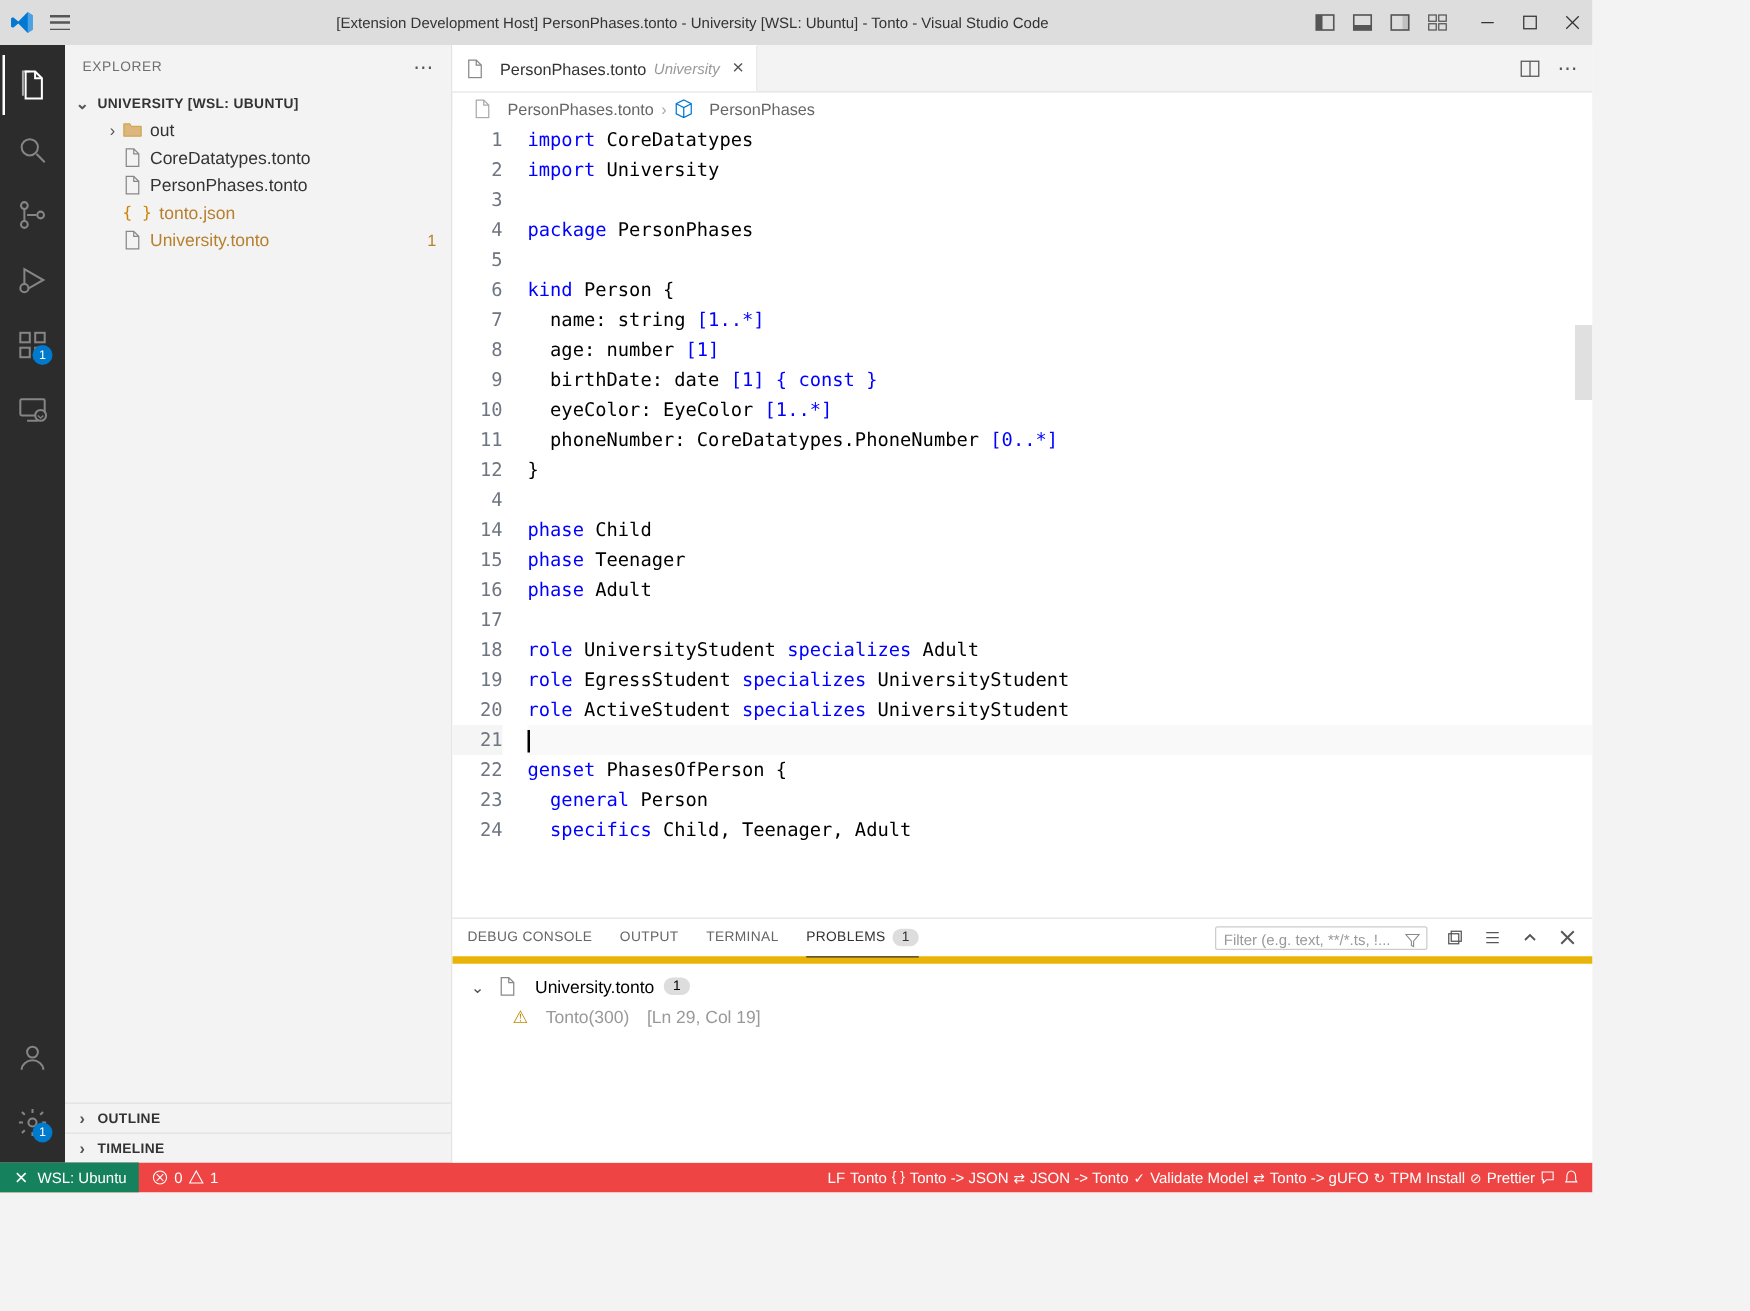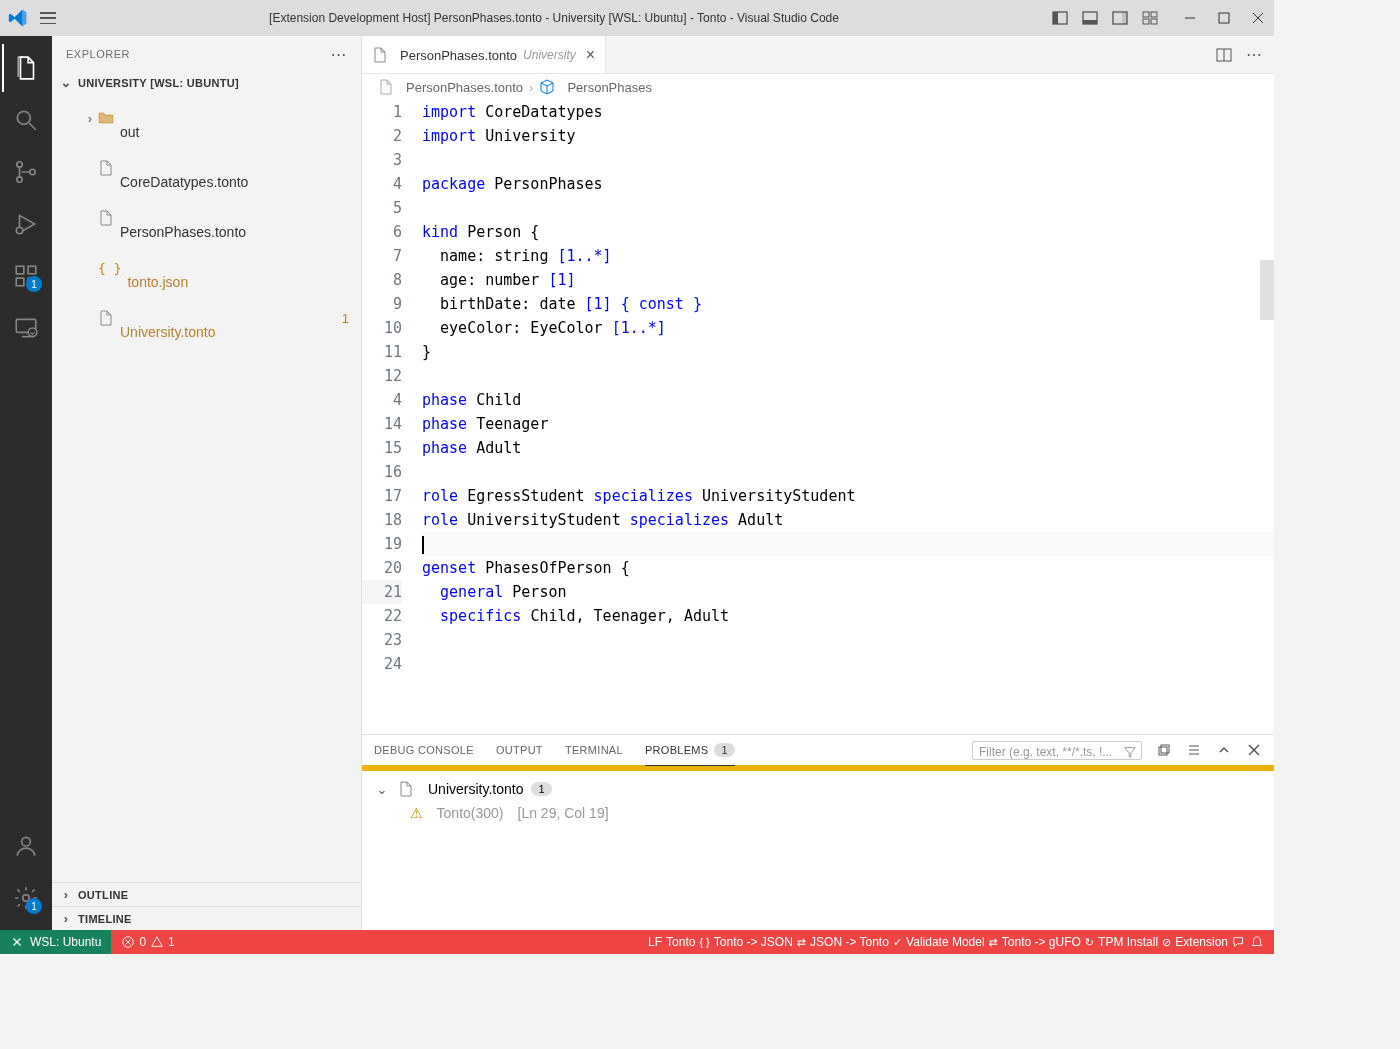--- a/index.html
+++ b/index.html
@@ -30,21 +30,21 @@
 
 .sidebar { width: 310px; background: #f3f3f3; border-right: 1px solid #e0e0e0; display: flex; flex-direction: column; }
 .sidebar-header { height: 36px; display: flex; align-items: center; justify-content: space-between; padding: 0 14px; font-size: 11px; color: #6f6f6f; letter-spacing: 0.5px; }
 .sidebar-header-actions { cursor: pointer; color: #555; font-size: 16px; }
 .folder-header { display: flex; align-items: center; gap: 4px; padding: 3px 6px; font-size: 11px; font-weight: 700; color: #333; cursor: pointer; letter-spacing: 0.3px; }
 .tree { flex: 1; overflow: auto; }
 .tree-item { display: flex; align-items: center; padding: 3px 0; cursor: pointer; font-size: 14px; }
 .tree-indent { display: inline-block; }
 .chevron { width: 16px; text-align: center; color: #555; font-size: 13px; }
 .file-icon-svg { width: 16px; height: 16px; margin-right: 6px; flex-shrink: 0; }
-.tree-label { color: #333; margin-top: 28px; }
+.tree-label { color: #333; }
 .tree-label.warning { color: #b7802e; }
 .tree-label.folder { color: #333; }
 .tree-badge { margin-left: auto; margin-right: 12px; color: #b7802e; font-size: 13px; }
 .collapsed-section { display: flex; align-items: center; gap: 4px; padding: 4px 6px; font-size: 11px; font-weight: 700; color: #333; border-top: 1px solid #e0e0e0; cursor: pointer; letter-spacing: 0.3px; }
 
 
 .editor-area { flex: 1; display: flex; flex-direction: column; background: #fff; min-width: 0; }
 .tabs { height: 38px; background: #f3f3f3; display: flex; align-items: stretch; border-bottom: 1px solid #e5e5e5; }
 .tab { display: flex; align-items: center; padding: 0 10px; background: #fff; border-right: 1px solid #e5e5e5; gap: 6px; cursor: pointer; border-top: 1px solid #fff; }
 .tab-label { font-size: 13px; color: #333; }
@@ -331,28 +331,30 @@
         <div class="code-line"><span class="kw">import </span><span>CoreDatatypes</span></div>
           <div class="code-line"><span class="kw">import </span><span>University</span></div>
           <div class="code-line"></div>
           <div class="code-line"><span class="kw">package </span><span>PersonPhases</span></div>
           <div class="code-line"></div>
           <div class="code-line"><span class="kw">kind </span><span>Person {</span></div>
           <div class="code-line"><span>  name: string </span><span class="kw">[1..*]</span></div>
           <div class="code-line"><span>  age: number </span><span class="kw">[1]</span></div>
           <div class="code-line"><span>  birthDate: date </span><span class="kw">[1] { </span><span class="kw">const</span><span class="kw"> }</span></div>
           <div class="code-line"><span>  eyeColor: EyeColor </span><span class="kw">[1..*]</span></div>
+          <div class="code-line"><span>  phoneNumber: CoreDatatypes.PhoneNumber </span><span class="kw">[0..*]</span></div>
           <div class="code-line"><span>}</span></div>
           <div class="code-line"></div>
           <div class="code-line"><span class="kw">phase </span><span>Child</span></div>
           <div class="code-line"><span class="kw">phase </span><span>Teenager</span></div>
           <div class="code-line"><span class="kw">phase </span><span>Adult</span></div>
           <div class="code-line"></div>
+          <div class="code-line"><span class="kw">role </span><span>UniversityStudent </span><span class="kw">specializes </span><span>Adult</span></div>
           <div class="code-line"><span class="kw">role </span><span>EgressStudent </span><span class="kw">specializes </span><span>UniversityStudent</span></div>
-          <div class="code-line"><span class="kw">role </span><span>UniversityStudent </span><span class="kw">specializes </span><span>Adult</span></div>
+          <div class="code-line"><span class="kw">role </span><span>ActiveStudent </span><span class="kw">specializes </span><span>UniversityStudent</span></div>
           <div class="code-line current"><span class="cursor"></span></div>
           <div class="code-line"><span class="kw">genset </span><span>PhasesOfPerson {</span></div>
           <div class="code-line"><span>  </span><span class="kw">general </span><span>Person</span></div>
           <div class="code-line"><span>  </span><span class="kw">specifics </span><span>Child, Teenager, Adult</span></div>
           <div class="minimap-track">
           <div class="minimap-slider"></div>
         </div>
       </div>
     </div>
 
@@ -443,21 +445,21 @@
           <span style="font-size: 11px;">✓</span>
           <span>Validate Model</span>
         </div><div class="statusbar-item">
           <span style="font-size: 11px;">⇄</span>
           <span>Tonto -&gt; gUFO</span>
         </div><div class="statusbar-item">
           <span style="font-size: 11px;">↻</span>
           <span>TPM Install</span>
         </div><div class="statusbar-item">
           <span style="font-size: 11px;">⊘</span>
-          <span>Extension</span>
+          <span>Prettier</span>
         </div></div>
     <div class="statusbar-item">
       <svg width="14" height="14" viewBox="0 0 16 16">
           <path d="M2 3h10v7H6l-3 3v-3H2z" fill="none" stroke="#fff"></path>
         </svg>
     </div>
     <div class="statusbar-item">
       <svg width="14" height="14" viewBox="0 0 16 16">
           <path d="M8 2c2 0 4 2 4 5v3l1 2H3l1-2V7c0-3 2-5 4-5z" fill="none" stroke="#fff"></path>
         </svg>

